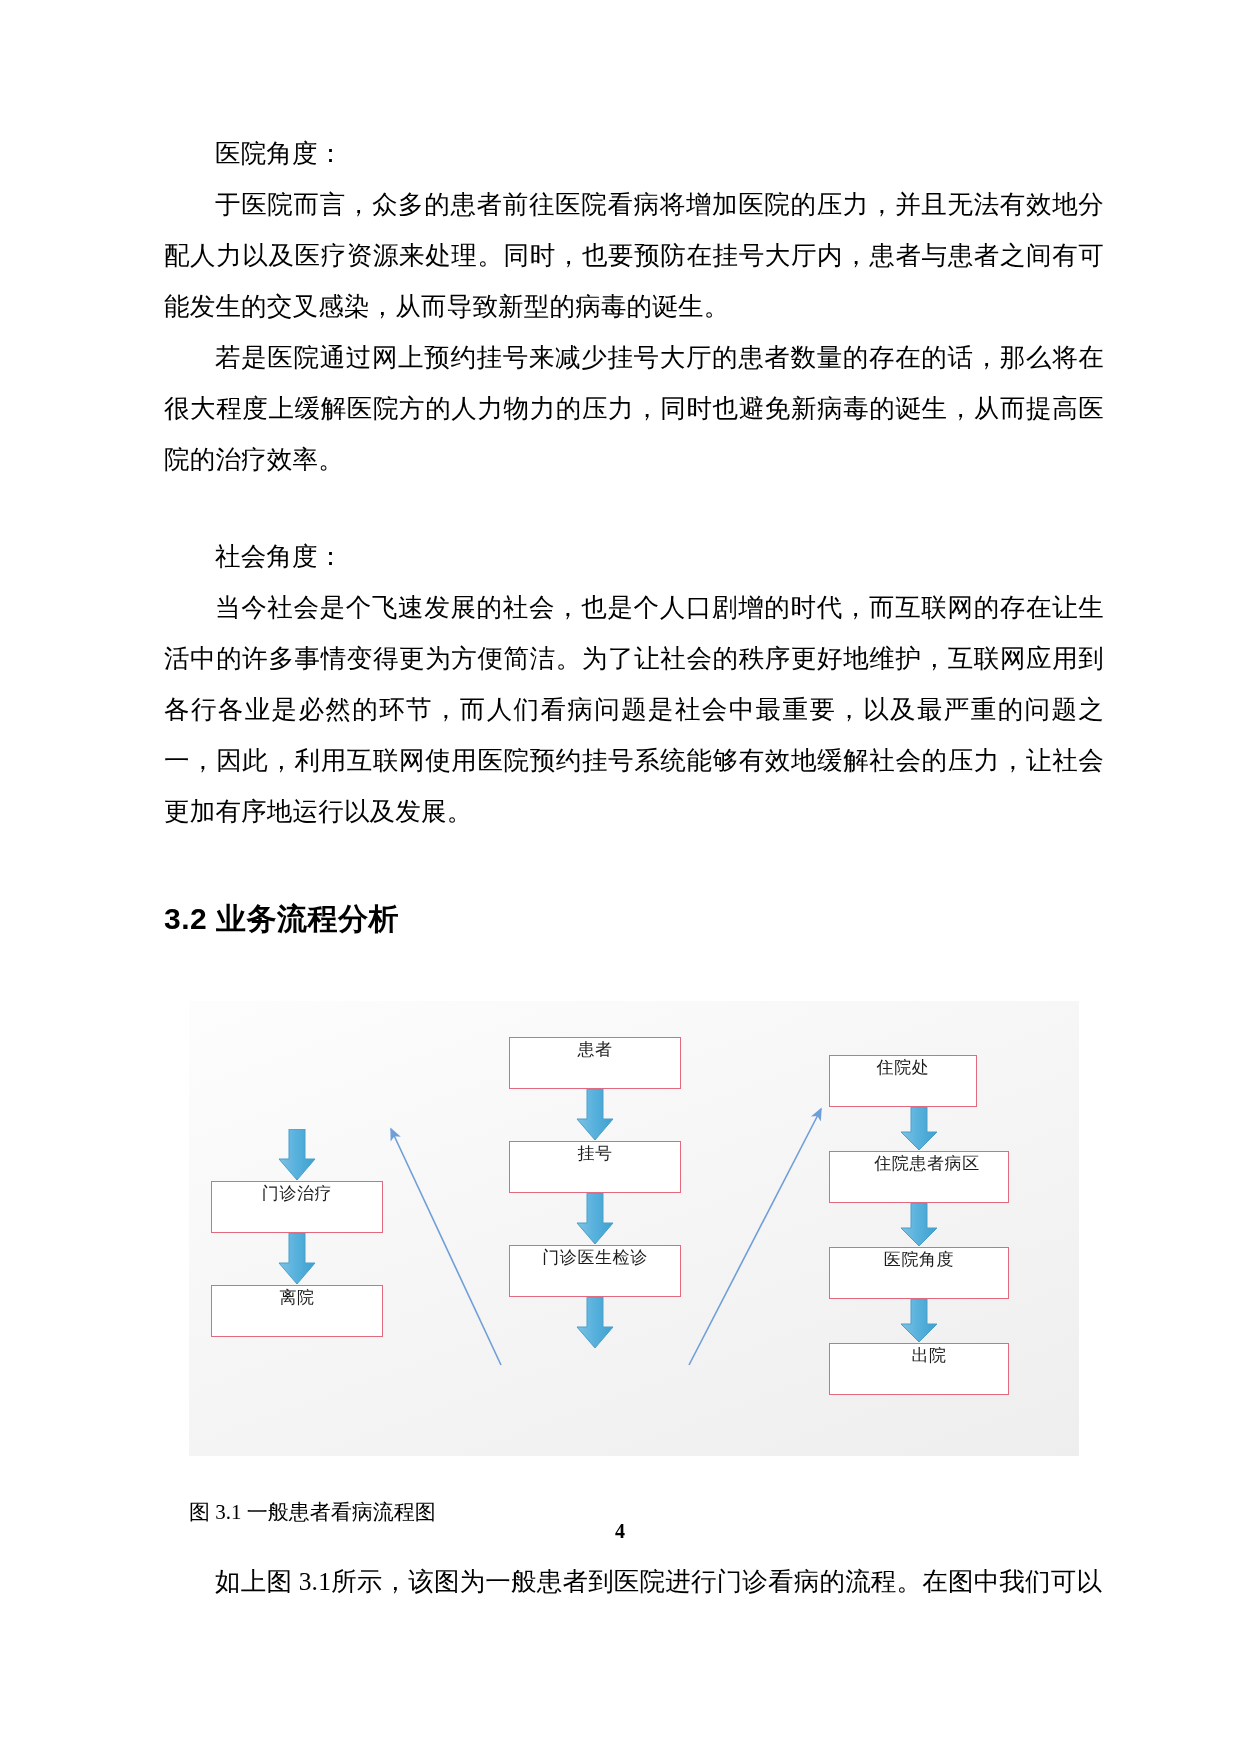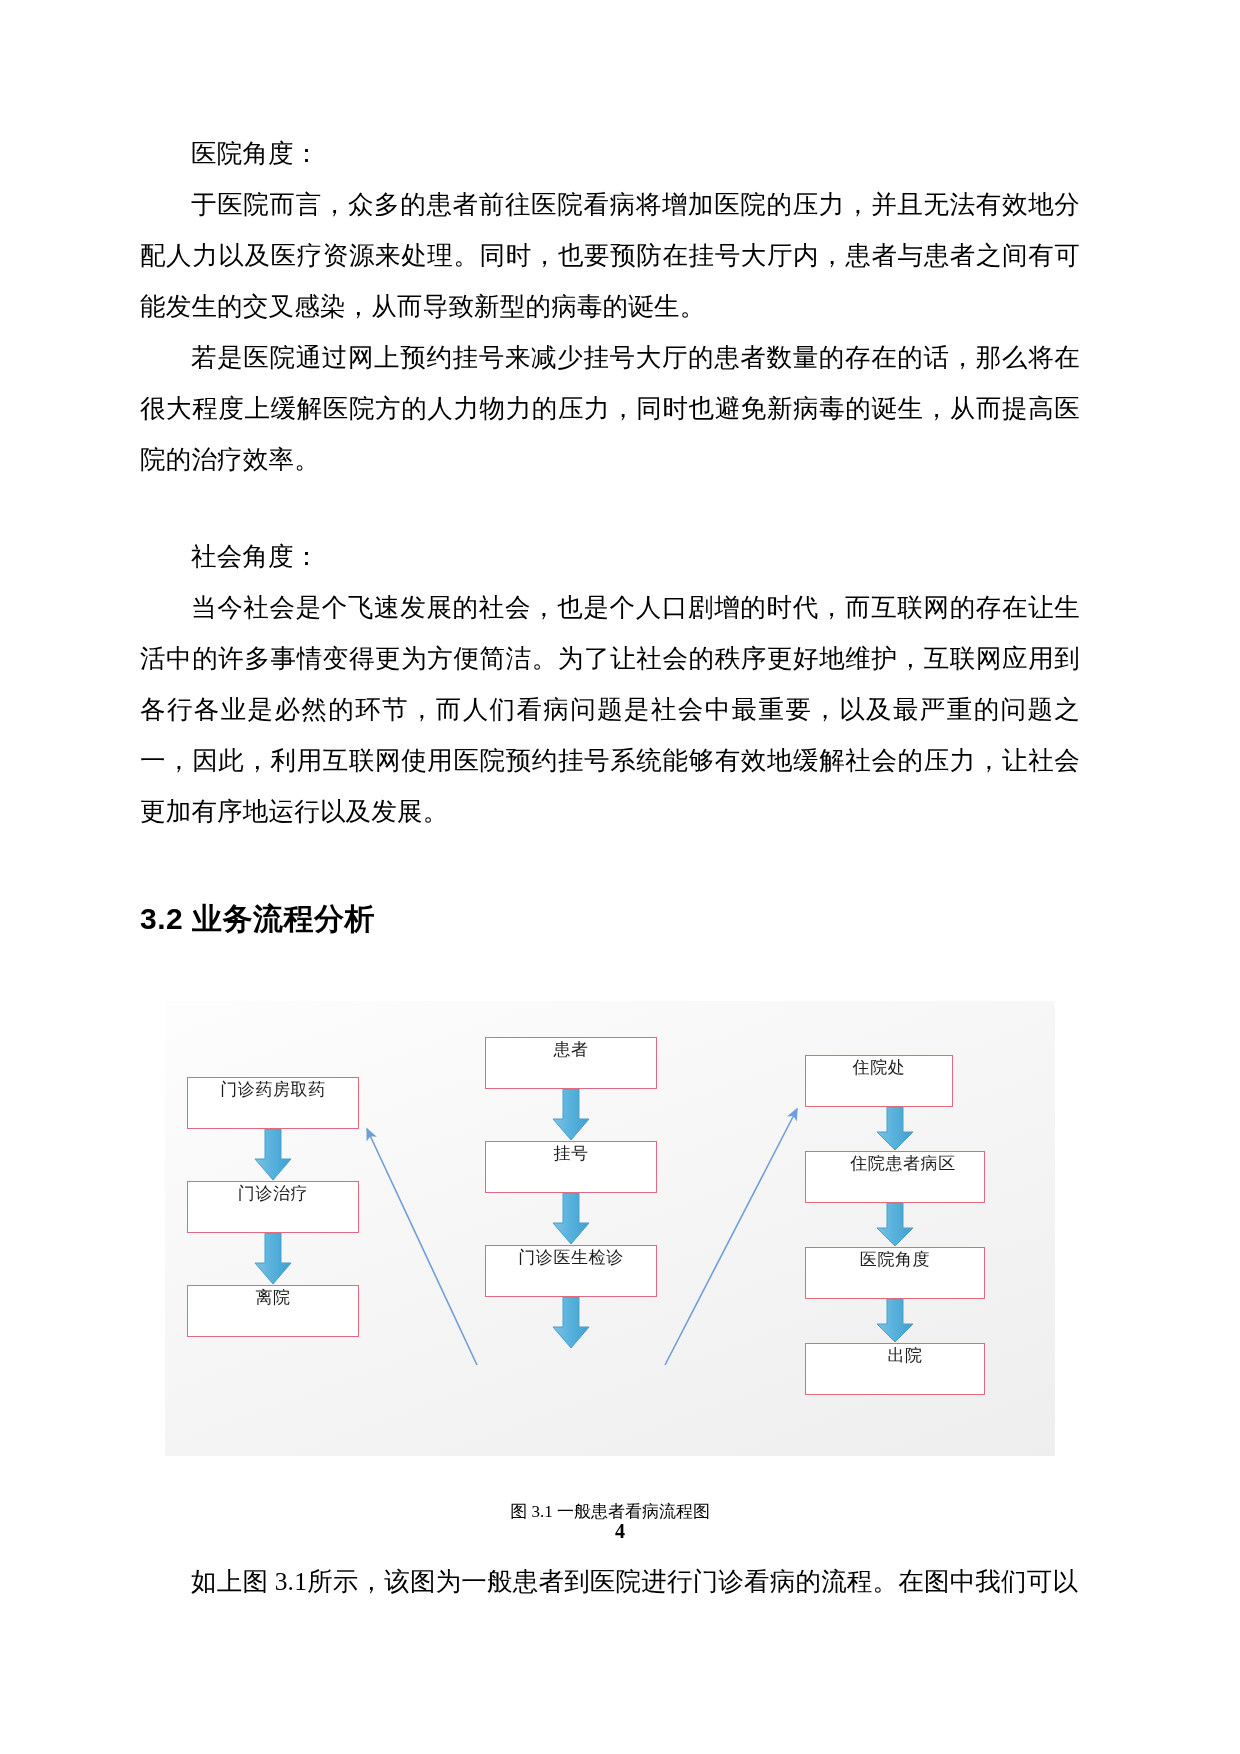--- a/index.html
+++ b/index.html
@@ -14,21 +14,21 @@
   .page {
     position: relative;
     width: 1240px;
     height: 1754px;
     background: #ffffff;
     overflow: hidden;
     box-sizing: border-box;
   }
   .content {
     position: absolute;
-    left: 140px;
+    left: 164px;
     top: 128px;
     width: 940px;
   }
   p.body-text {
     margin: 0;
     font-size: 25.5px;
     line-height: 51px;
     text-align: justify;
     text-justify: inter-ideograph;
     letter-spacing: 0.2px;
@@ -76,22 +76,21 @@
   }
   .fc-arrow {
     position: absolute;
   }
   .fc-thin-arrow {
     position: absolute;
     overflow: visible;
   }
   .fig-caption {
     margin: 0;
-    text-align: center;
-    font-size: 17px;
+    font-size: 21px;
     line-height: 44px;
     font-family: "Liberation Serif", "DejaVu Serif", serif;
   }
 
   .page-number {
     position: absolute;
     left: 0;
     right: 0;
     top: 1520px;
     text-align: center;
@@ -160,23 +159,20 @@
           <span>门诊医生检诊</span>
         </div>
 
         <div class="fc-arrow" style="left:387px; top:296px; width:38px; height:52px;">
           <svg width="38" height="52" viewBox="0 0 38 52">
             <polygon points="11,0 27,0 27,30 37,30 19,51 1,30 11,30" fill="url(#agc1)" stroke="#4b9fc9" stroke-width="1"></polygon>
           </svg>
         </div>
 
 
-        <div class="fc-box" style="left:22px; top:76px; width:172px; height:52px;">
-          <span>门诊药房取药</span>
-        </div>
 
         <div class="fc-arrow" style="left:89px; top:128px; width:38px; height:52px;">
           <svg width="38" height="52" viewBox="0 0 38 52">
             <polygon points="11,0 27,0 27,30 37,30 19,51 1,30 11,30" fill="url(#agc1)" stroke="#4b9fc9" stroke-width="1"></polygon>
           </svg>
         </div>
 
         <div class="fc-box" style="left:22px; top:180px; width:172px; height:52px;">
           <span>门诊治疗</span>
         </div>

